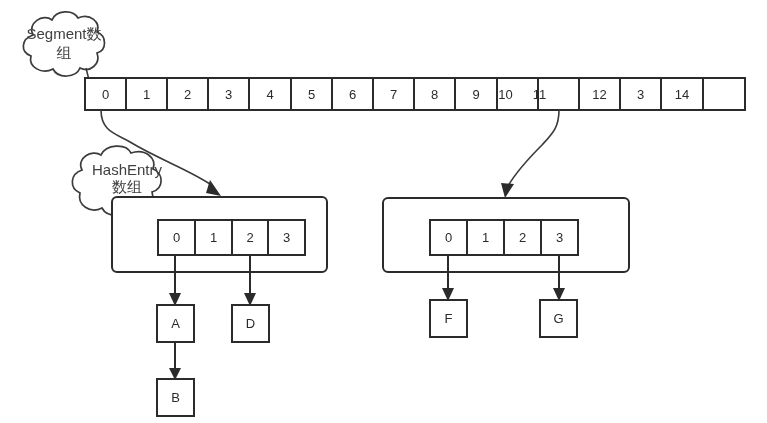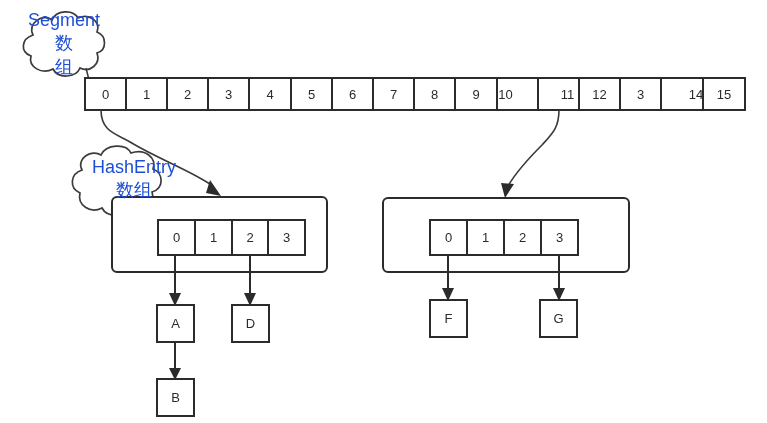--- a/index.html
+++ b/index.html
@@ -62,22 +62,22 @@
   .node-label {
     position: absolute;
     color: #2b2b2b;
     font-size: 13px;
     display: flex;
     align-items: center;
     justify-content: center;
   }
   .cloud-label {
     position: absolute;
-    color: #1d4ed8;
-    font-size: 18px;
+    color: #404040;
+    font-size: 15px;
     text-align: center;
     display: flex;
     flex-direction: column;
     align-items: center;
     justify-content: center;
   }
   .cloud-label span { display: block; }
 </style>
 </head>
 <body>
@@ -193,41 +193,40 @@
     <rect class="boxfill" x="232" y="305" width="37" height="37"></rect>
     <rect class="boxfill" x="430" y="300" width="37" height="37"></rect>
     <rect class="boxfill" x="540" y="300" width="37" height="37"></rect>
   </svg>
 
   <div class="cloud-label" style="left:23px; top:26px; width:82px; height:36px;">
     <span>Segment数</span>
     <span>组</span>
   </div>
 
-  <div class="cloud-label" style="left:89px; top:161px; width:90px; height:36px;">
+  <div class="cloud-label" style="left:82px; top:161px; width:90px; height:36px;">
     <span>HashEntry</span>
     <span>数组</span>
   </div>
 
   <div class="cell-label" style="left:85px;  top:78px; width:41px; height:32px;">0</div>
   <div class="cell-label" style="left:126px; top:78px; width:41px; height:32px;">1</div>
   <div class="cell-label" style="left:167px; top:78px; width:41px; height:32px;">2</div>
   <div class="cell-label" style="left:208px; top:78px; width:41px; height:32px;">3</div>
   <div class="cell-label" style="left:249px; top:78px; width:42px; height:32px;">4</div>
   <div class="cell-label" style="left:291px; top:78px; width:41px; height:32px;">5</div>
   <div class="cell-label" style="left:332px; top:78px; width:41px; height:32px;">6</div>
   <div class="cell-label" style="left:373px; top:78px; width:41px; height:32px;">7</div>
   <div class="cell-label" style="left:414px; top:78px; width:41px; height:32px;">8</div>
   <div class="cell-label" style="left:455px; top:78px; width:42px; height:32px;">9</div>
   <div class="cell-label" style="left:485px; top:78px; width:41px; height:32px;">10</div>
-  <div class="cell-label" style="left:538px; top:78px; width:59px; height:32px;">11</div>
+  <div class="cell-label" style="left:510px; top:78px; width:59px; height:32px;">11</div>
   <div class="cell-label" style="left:579px; top:78px; width:41px; height:32px;">12</div>
   <div class="cell-label" style="left:620px; top:78px; width:41px; height:32px;">3</div>
-  <div class="cell-label" style="left:675px; top:78px; width:42px; height:32px;">14</div>
-  <div class="cell-label" style="left:703px; top:78px; width:42px; height:32px;">15</div>
+  <div class="cell-label" style="left:661px; top:78px; width:42px; height:32px;">14</div>
 
   <div class="cell-label" style="left:158px; top:220px; width:37px; height:35px;">0</div>
   <div class="cell-label" style="left:195px; top:220px; width:37px; height:35px;">1</div>
   <div class="cell-label" style="left:232px; top:220px; width:36px; height:35px;">2</div>
   <div class="cell-label" style="left:268px; top:220px; width:37px; height:35px;">3</div>
 
   <div class="cell-label" style="left:430px; top:220px; width:37px; height:35px;">0</div>
   <div class="cell-label" style="left:467px; top:220px; width:37px; height:35px;">1</div>
   <div class="cell-label" style="left:504px; top:220px; width:37px; height:35px;">2</div>
   <div class="cell-label" style="left:541px; top:220px; width:37px; height:35px;">3</div>

